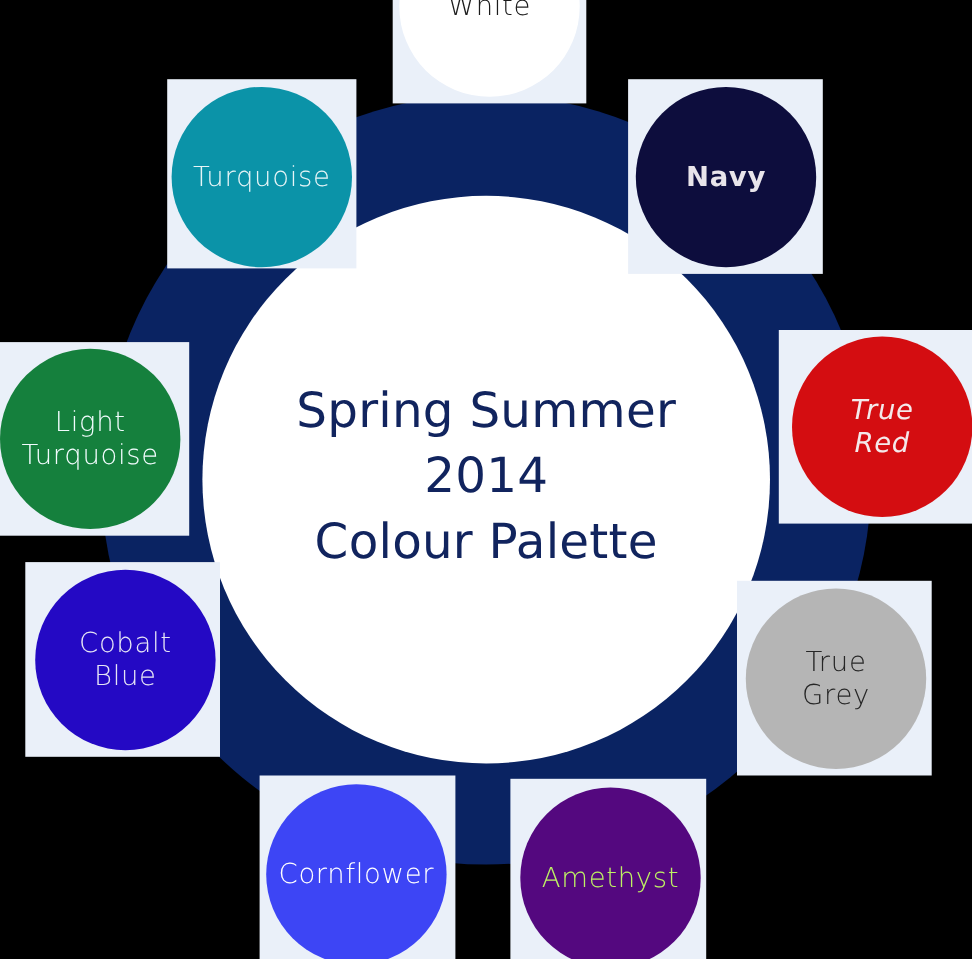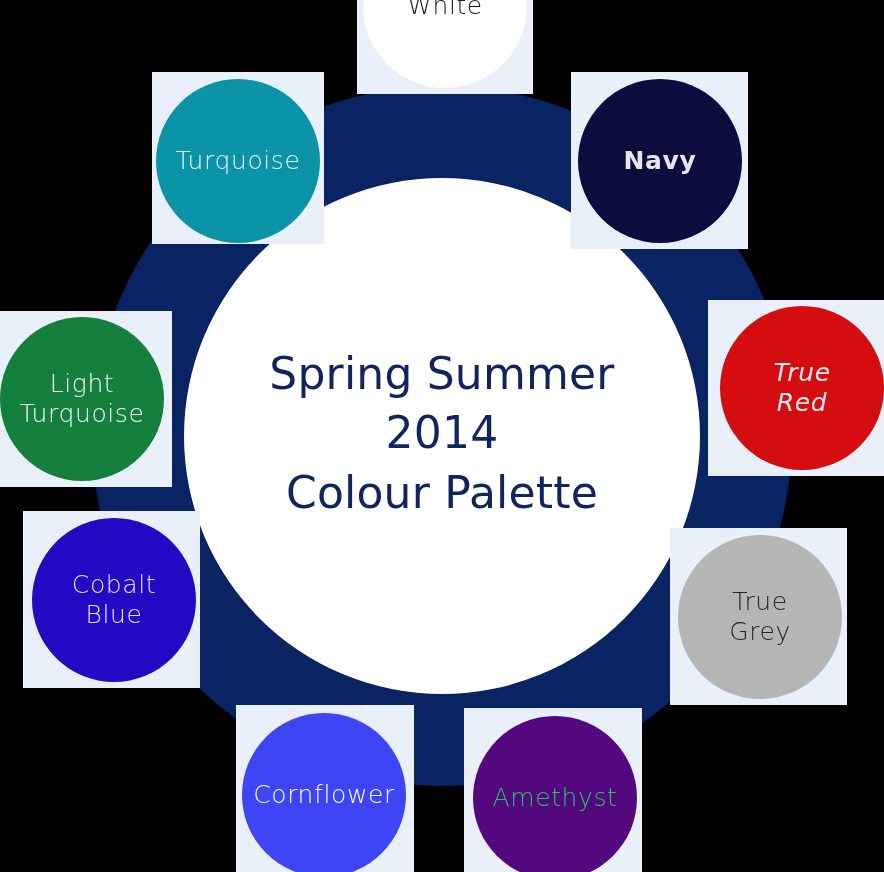--- a/index.html
+++ b/index.html
@@ -101,21 +101,21 @@
         </div>
       </div>
       <div class="swatch" style="left: 670px; top: 528px; width: 177px; height: 177px; background: rgb(234, 240, 249);">
         <div class="disc" style="left: 8px; top: 7px; width: 164px; height: 164px; background: rgb(181, 181, 181);">
           <span class="disc-label" style="color: rgb(38, 38, 38);">True
 Grey</span>
         </div>
       </div>
       <div class="swatch" style="left: 464px; top: 708px; width: 178px; height: 178px; background: rgb(234, 240, 249);">
         <div class="disc" style="left: 9px; top: 8px; width: 164px; height: 164px; background: rgb(84, 8, 127);">
-          <span class="disc-label" style="color: #22c55e;">Amethyst</span>
+          <span class="disc-label" style="color: #bef264;">Amethyst</span>
         </div>
       </div>
       <div class="swatch" style="left: 236px; top: 705px; width: 178px; height: 178px; background: rgb(234, 240, 249);">
         <div class="disc" style="left: 6px; top: 8px; width: 164px; height: 164px; background: rgb(61, 69, 245);">
           <span class="disc-label" style="color: #ffffff;">Cornflower</span>
         </div>
       </div>
       <div class="swatch" style="left: 23px; top: 511px; width: 177px; height: 177px; background: rgb(234, 240, 249);">
         <div class="disc" style="left: 9px; top: 7px; width: 164px; height: 164px; background: rgb(36, 9, 196);">
           <span class="disc-label" style="color: rgb(230, 229, 245);">Cobalt

